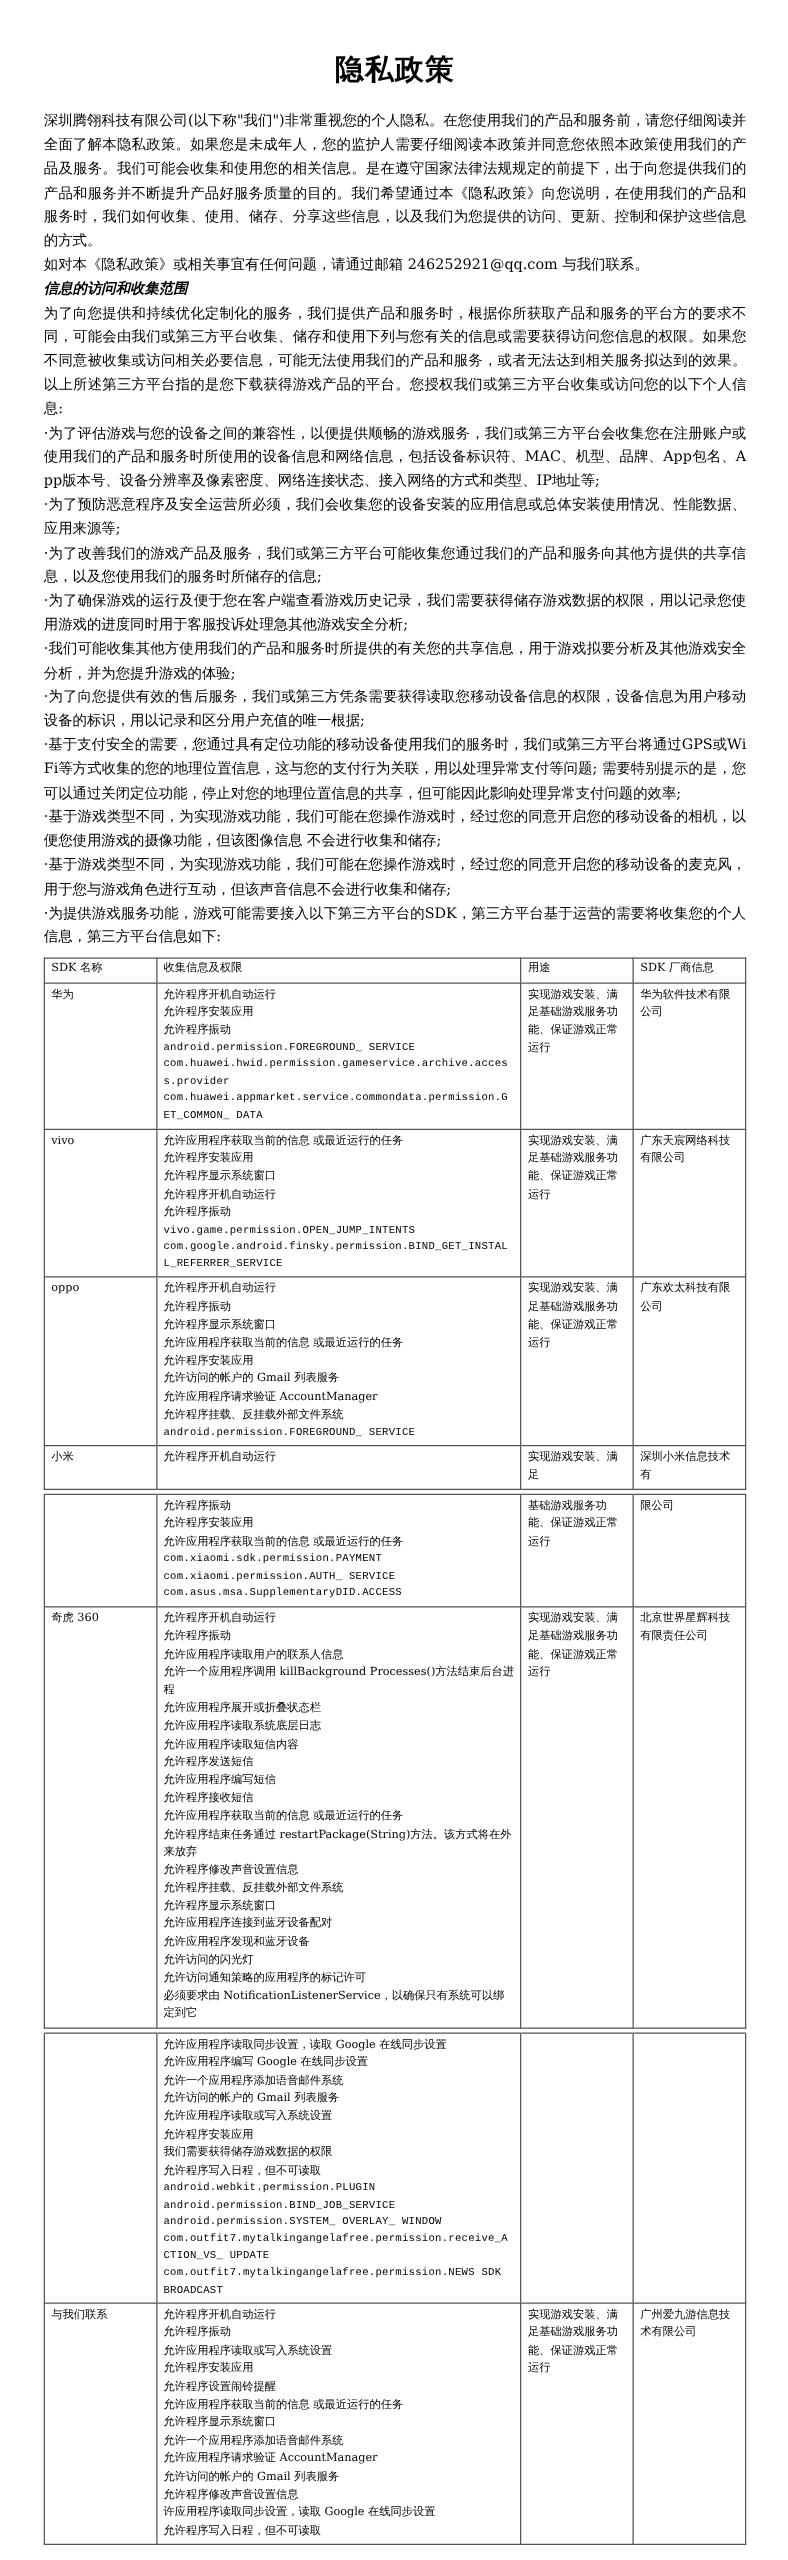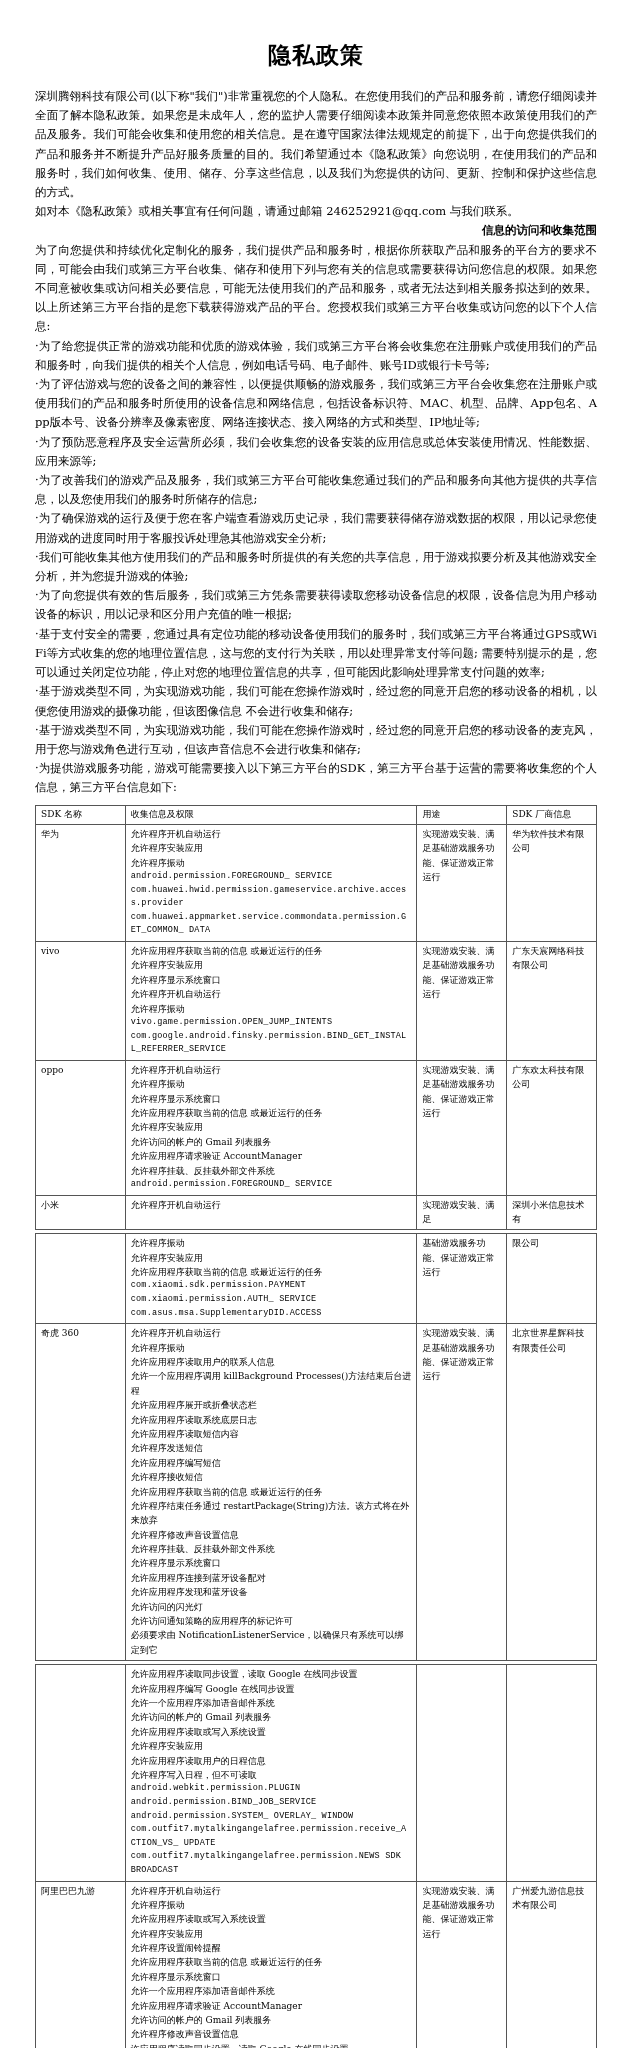--- a/index.html
+++ b/index.html
@@ -18,21 +18,21 @@
     margin: 20px 0 16px 0;
     letter-spacing: 1px;
   }
   .para {
     font-size: 11.5px;
     line-height: 1.67;
     text-align: justify;
     margin: 0;
     word-break: break-all;
   }
-  .para.bold { font-weight: bold; text-align: right; }
+  .para.bold { font-weight: bold; text-align: left; font-style: italic; }
   table.sdk-table {
     width: 100%;
     border-collapse: collapse;
     table-layout: fixed;
     margin-top: 7px;
   }
   .sdk-table th, .sdk-table td {
     border: 1px solid #555;
     font-size: 9px;
     font-weight: normal;
@@ -61,21 +61,20 @@
 <body>
 
 <div class="page">
   <h1 class="doc-title">隐私政策</h1>
 
   <div id="paragraphs">
       <p class="para">深圳腾翎科技有限公司(以下称"我们")非常重视您的个人隐私。在您使用我们的产品和服务前，请您仔细阅读并全面了解本隐私政策。如果您是未成年人，您的监护人需要仔细阅读本政策并同意您依照本政策使用我们的产品及服务。我们可能会收集和使用您的相关信息。是在遵守国家法律法规规定的前提下，出于向您提供我们的产品和服务并不断提升产品好服务质量的目的。我们希望通过本《隐私政策》向您说明，在使用我们的产品和服务时，我们如何收集、使用、储存、分享这些信息，以及我们为您提供的访问、更新、控制和保护这些信息的方式。</p>
       <p class="para">如对本《隐私政策》或相关事宜有任何问题，请通过邮箱 246252921@qq.com 与我们联系。</p>
       <p class="para bold">信息的访问和收集范围</p>
       <p class="para">为了向您提供和持续优化定制化的服务，我们提供产品和服务时，根据你所获取产品和服务的平台方的要求不同，可能会由我们或第三方平台收集、储存和使用下列与您有关的信息或需要获得访问您信息的权限。如果您不同意被收集或访问相关必要信息，可能无法使用我们的产品和服务，或者无法达到相关服务拟达到的效果。以上所述第三方平台指的是您下载获得游戏产品的平台。您授权我们或第三方平台收集或访问您的以下个人信息:</p>
-      <p class="para">·为了给您提供正常的游戏功能和优质的游戏体验，我们或第三方平台将会收集您在注册账户或使用我们的产品和服务时，向我们提供的相关个人信息，例如电话号码、电子邮件、账号ID或银行卡号等;</p>
       <p class="para">·为了评估游戏与您的设备之间的兼容性，以便提供顺畅的游戏服务，我们或第三方平台会收集您在注册账户或使用我们的产品和服务时所使用的设备信息和网络信息，包括设备标识符、MAC、机型、品牌、App包名、App版本号、设备分辨率及像素密度、网络连接状态、接入网络的方式和类型、IP地址等;</p>
       <p class="para">·为了预防恶意程序及安全运营所必须，我们会收集您的设备安装的应用信息或总体安装使用情况、性能数据、应用来源等;</p>
       <p class="para">·为了改善我们的游戏产品及服务，我们或第三方平台可能收集您通过我们的产品和服务向其他方提供的共享信息，以及您使用我们的服务时所储存的信息;</p>
       <p class="para">·为了确保游戏的运行及便于您在客户端查看游戏历史记录，我们需要获得储存游戏数据的权限，用以记录您使用游戏的进度同时用于客服投诉处理急其他游戏安全分析;</p>
       <p class="para">·我们可能收集其他方使用我们的产品和服务时所提供的有关您的共享信息，用于游戏拟要分析及其他游戏安全分析，并为您提升游戏的体验;</p>
       <p class="para">·为了向您提供有效的售后服务，我们或第三方凭条需要获得读取您移动设备信息的权限，设备信息为用户移动设备的标识，用以记录和区分用户充值的唯一根据;</p>
       <p class="para">·基于支付安全的需要，您通过具有定位功能的移动设备使用我们的服务时，我们或第三方平台将通过GPS或WiFi等方式收集的您的地理位置信息，这与您的支付行为关联，用以处理异常支付等问题; 需要特别提示的是，您可以通过关闭定位功能，停止对您的地理位置信息的共享，但可能因此影响处理异常支付问题的效率;</p>
       <p class="para">·基于游戏类型不同，为实现游戏功能，我们可能在您操作游戏时，经过您的同意开启您的移动设备的相机，以便您使用游戏的摄像功能，但该图像信息 不会进行收集和储存;</p>
       <p class="para">·基于游戏类型不同，为实现游戏功能，我们可能在您操作游戏时，经过您的同意开启您的移动设备的麦克风，用于您与游戏角色进行互动，但该声音信息不会进行收集和储存;</p>
       <p class="para">·为提供游戏服务功能，游戏可能需要接入以下第三方平台的SDK，第三方平台基于运营的需要将收集您的个人信息，第三方平台信息如下:</p>
@@ -202,33 +201,33 @@
         </tr>
         <tr>
           <td></td>
           <td>
             <span class="perm-line">允许应用程序读取同步设置，读取 Google 在线同步设置</span>
             <span class="perm-line">允许应用程序编写 Google 在线同步设置</span>
             <span class="perm-line">允许一个应用程序添加语音邮件系统</span>
             <span class="perm-line">允许访问的帐户的 Gmail 列表服务</span>
             <span class="perm-line">允许应用程序读取或写入系统设置</span>
             <span class="perm-line">允许程序安装应用</span>
-            <span class="perm-line">允许应用程序读取用户的日程信息</span>
+            <span class="perm-line">我们需要获得储存游戏数据的权限</span>
             <span class="perm-line">允许程序写入日程，但不可读取</span>
             <span class="perm-line en">android.webkit.permission.PLUGIN</span>
             <span class="perm-line en">android.permission.BIND_JOB_SERVICE</span>
             <span class="perm-line en">android.permission.SYSTEM_ OVERLAY_ WINDOW</span>
             <span class="perm-line en">com.outfit7.mytalkingangelafree.permission.receive_ACTION_VS_ UPDATE</span>
             <span class="perm-line en">com.outfit7.mytalkingangelafree.permission.NEWS SDK BROADCAST</span>
           </td>
           <td></td>
           <td></td>
         </tr>
         <tr>
-          <td>阿里巴巴九游</td>
+          <td>与我们联系</td>
           <td>
             <span class="perm-line">允许程序开机自动运行</span>
             <span class="perm-line">允许程序振动</span>
             <span class="perm-line">允许应用程序读取或写入系统设置</span>
             <span class="perm-line">允许程序安装应用</span>
             <span class="perm-line">允许程序设置闹铃提醒</span>
             <span class="perm-line">允许应用程序获取当前的信息 或最近运行的任务</span>
             <span class="perm-line">允许程序显示系统窗口</span>
             <span class="perm-line">允许一个应用程序添加语音邮件系统</span>
             <span class="perm-line">允许应用程序请求验证 AccountManager</span>

